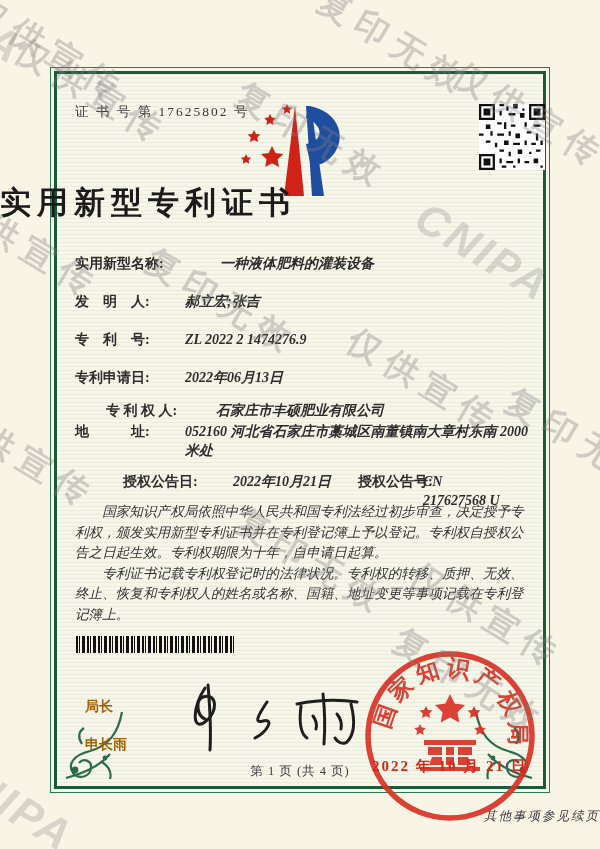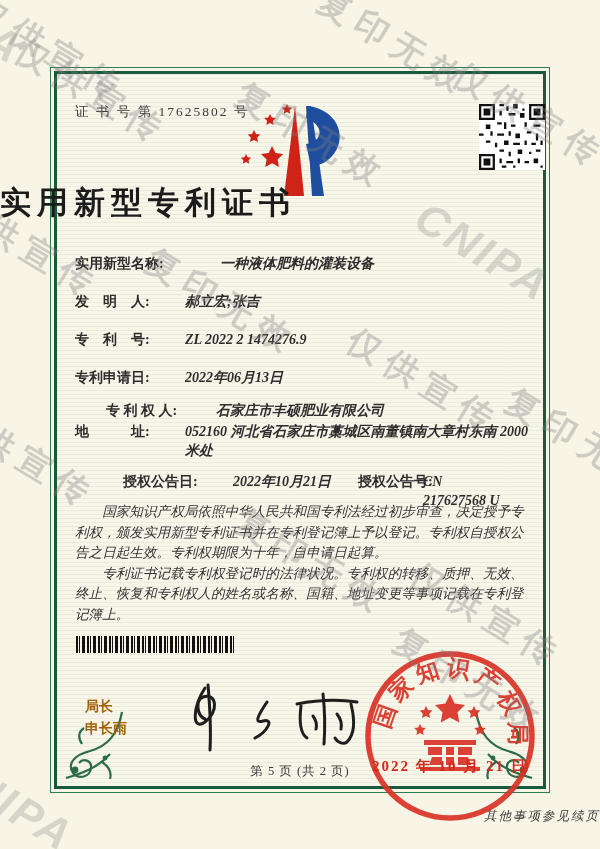--- a/index.html
+++ b/index.html
@@ -46,21 +46,21 @@
   .paras p{margin:0;text-indent:2em;}
   .barcode{
     position:absolute;left:76px;top:636px;width:158px;height:17px;z-index:10;
     background:repeating-linear-gradient(90deg,
       #111 0 2px, transparent 2px 3px,
       #111 3px 4px, transparent 4px 6px,
       #111 6px 9px, transparent 9px 11px);
   }
   .commish{position:absolute;left:85px;top:698px;z-index:10;
     font-family:"Liberation Sans", sans-serif;font-weight:bold;font-size:14px;color:#a16207;}
-  .commish .name{margin-top:4px;}
+  .commish .name{margin-top:20px;}
   .sig{position:absolute;left:175px;top:680px;width:205px;height:75px;z-index:12;}
   .seal{position:absolute;left:362px;top:648px;width:176px;height:176px;z-index:20;opacity:.92;}
   .stamp-date{
     position:absolute;left:372px;top:757px;z-index:22;
     color:#d5281c;font-weight:bold;font-size:15px;letter-spacing:2px;
   }
   .pagenum{
     position:absolute;left:0;right:0;top:763px;text-align:center;
     font-size:12.5px;color:#3a3a3a;z-index:10;letter-spacing:1px;
   }
@@ -213,21 +213,21 @@
       <rect x="66" y="99" width="44" height="8"></rect>
       <path d="M70,109 h36 l3,8 h-42 z"></path>
       <rect x="58" y="119" width="60" height="4"></rect>
       <rect x="80" y="99" width="4" height="18" fill="#f8f5e9"></rect>
       <rect x="92" y="99" width="4" height="18" fill="#f8f5e9"></rect>
     </g>
   </svg>
 
   <div class="stamp-date">2022 年 10 月 21 日</div>
 
-  <div class="pagenum">第 5 页 (共 2 页)</div>
+  <div class="pagenum">第 1 页 (共 4 页)</div>
   <div class="footer-note">其他事项参见续页</div>
 
   <span class="wm en" style="left:-95px;top:-45px">CNIPA</span>
   <span class="wm" style="left:-12px;top:-14px">仅供宣传</span>
   <span class="wm" style="left:332px;top:-22px">复印无效</span>
   <span class="wm" style="left:30px;top:28px">仅供宣传</span>
   <span class="wm" style="left:250px;top:72px">复印无效</span>
   <span class="wm" style="left:468px;top:52px">仅供宣传</span>
   <span class="wm en" style="left:432px;top:192px">CNIPA</span>
   <span class="wm" style="left:-38px;top:182px">仅供宣传</span>

